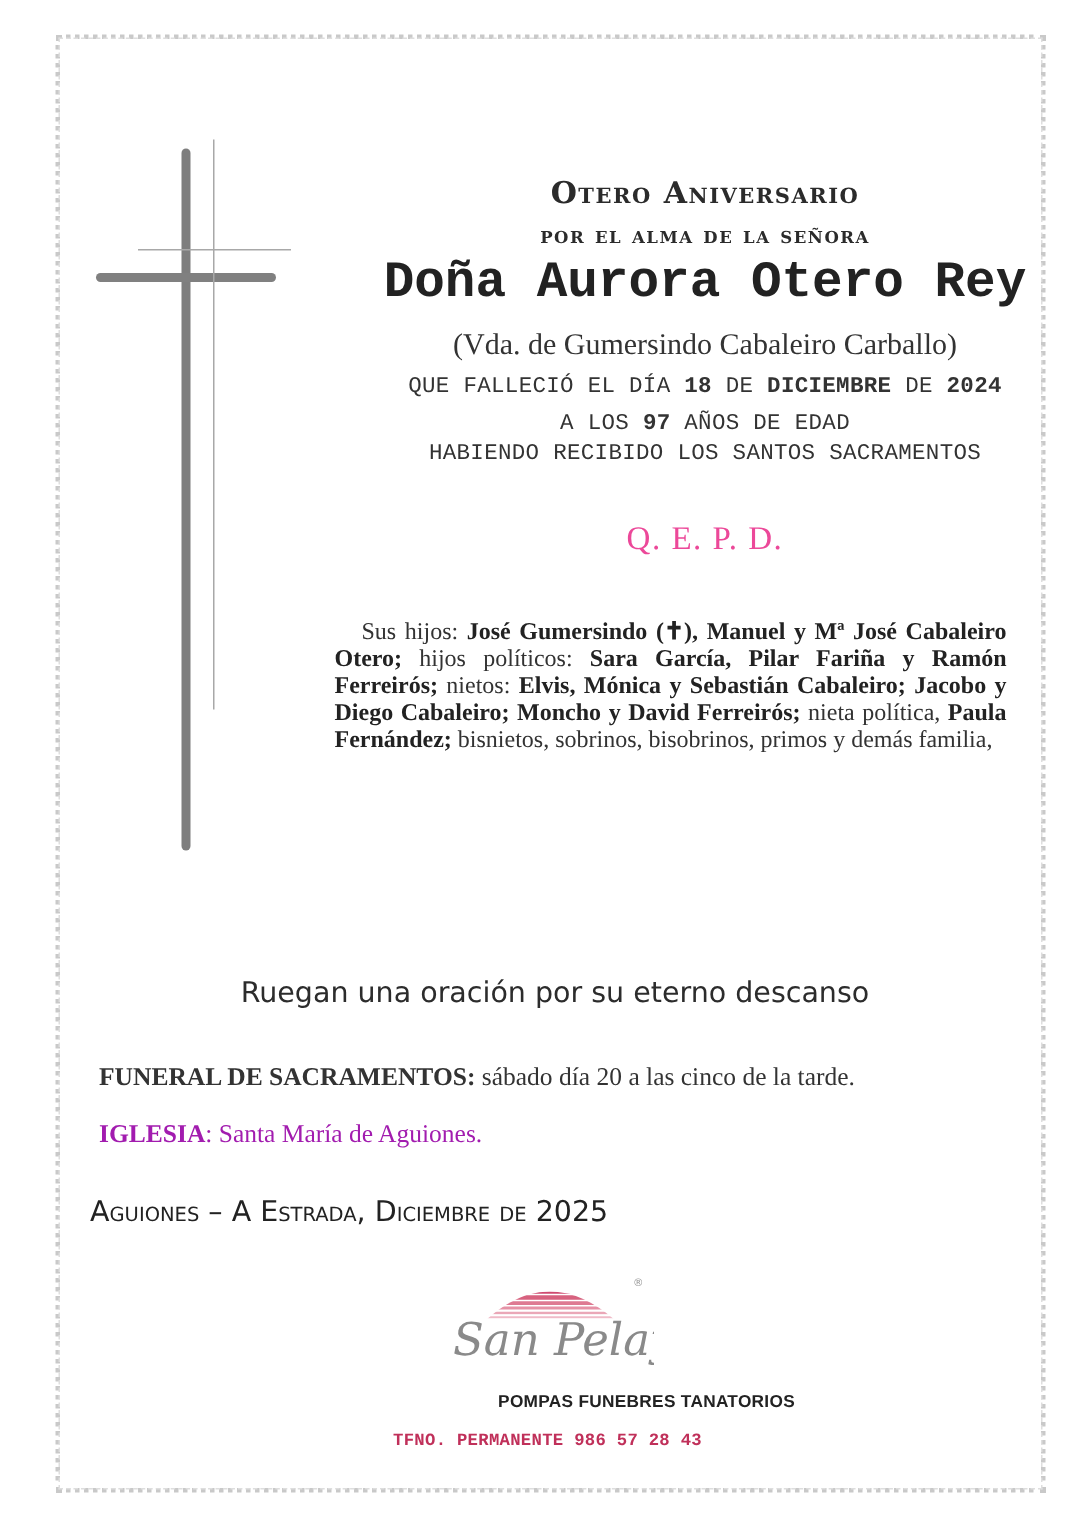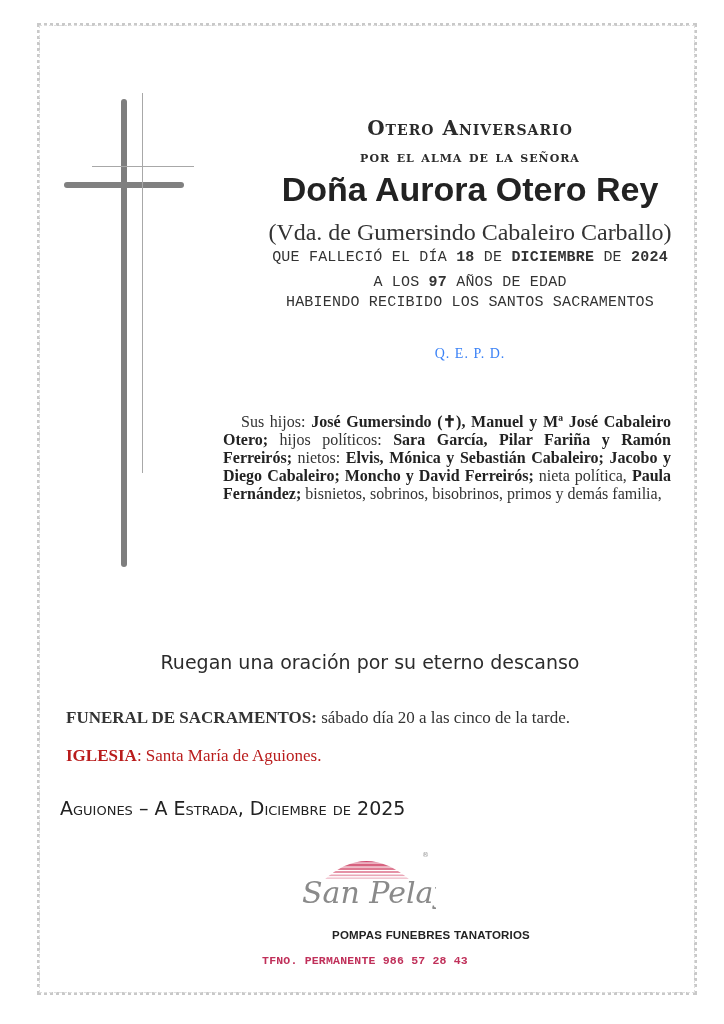--- a/index.html
+++ b/index.html
@@ -14,42 +14,42 @@
   }
   .cross-main-v { position:absolute; left:121px; top:99px; width:6px; height:468px; background:#7e7e7e; border-radius:3px; }
   .cross-main-h { position:absolute; left:64px; top:182px; width:120px; height:6px; background:#808080; border-radius:3px; }
   .cross-thin-v { position:absolute; left:142px; top:93px; width:1px; height:380px; background:#a8a8a8; }
   .cross-thin-h { position:absolute; left:92px; top:166px; width:102px; height:1px; background:#a8a8a8; }
 
   .center { position:absolute; left:240px; width:460px; text-align:center; }
   .smallcaps { font-family:"DejaVu Serif", serif; font-variant:small-caps; letter-spacing:1px; color:#2b2b2b; }
   .title1 { top:116px; font-size:20px; font-weight:bold; }
   .title2 { top:147px; font-size:16px; font-weight:bold; }
-  .name { top:170px; font-family:Liberation Sans, sans-serif; font-size:34px; font-weight:bold; color:#222; }
-  .widow { top:219px; font-family:"Liberation Serif", serif; font-size:24px; color:#333; }
+  .name { top:170px; font-family:Liberation Mono, monospace; font-size:34px; font-weight:bold; color:#222; }
+  .widow { top:219px; font-family:"Liberation Serif", serif; font-size:20px; color:#333; }
   .info { font-family:Liberation Mono, monospace; font-size:15px; color:#333; letter-spacing:0.2px; }
   .info b { font-weight:bold; }
   .info1 { top:249px; }
   .info2 { top:274px; }
   .info3 { top:294px; }
-  .qepd { top:346px; font-family:"Liberation Serif", serif; font-size:14px; color:#3b82f6; letter-spacing:1px; }
+  .qepd { top:346px; font-family:"Liberation Serif", serif; font-size:22px; color:#ec4899; letter-spacing:1px; }
 
   .family {
     position:absolute; left:223px; top:413px; width:448px;
     font-family:Liberation Serif, serif; font-size:16px; line-height:18px;
     text-align:justify; color:#333; text-indent:18px;
   }
   .family b { color:#222; }
 
   .pray { position:absolute; left:60px; top:651px; width:620px; text-align:center;
     font-family:"DejaVu Sans", sans-serif; font-size:19px; color:#2c2c2c; }
   .funeral { position:absolute; left:66px; top:708px; width:620px;
     font-family:"Liberation Serif", serif; font-size:17px; color:#333; }
   .church { position:absolute; left:66px; top:746px; width:620px;
-    font-family:"Liberation Serif", serif; font-size:17px; color:#b91c1c; }
+    font-family:"Liberation Serif", serif; font-size:17px; color:#a21caf; }
   .place { position:absolute; left:60px; top:797px; width:640px; text-align:left;
     font-family:"DejaVu Sans", sans-serif; font-variant:small-caps; font-size:19px; color:#222; }
 
   .logo { position:absolute; left:296px; top:848px; width:140px; height:78px; }
   .company { position:absolute; left:200px; top:929px; width:330px; text-align:right;
     font-family:"Liberation Sans", sans-serif; font-weight:bold; font-size:11.5px; color:#222; letter-spacing:0.2px; }
   .phone { position:absolute; left:200px; top:954px; width:330px; text-align:center;
     font-family:Liberation Mono, monospace; font-weight:bold; font-size:11.5px; color:#c0305a; letter-spacing:0.2px; }
 </style>
 </head>

